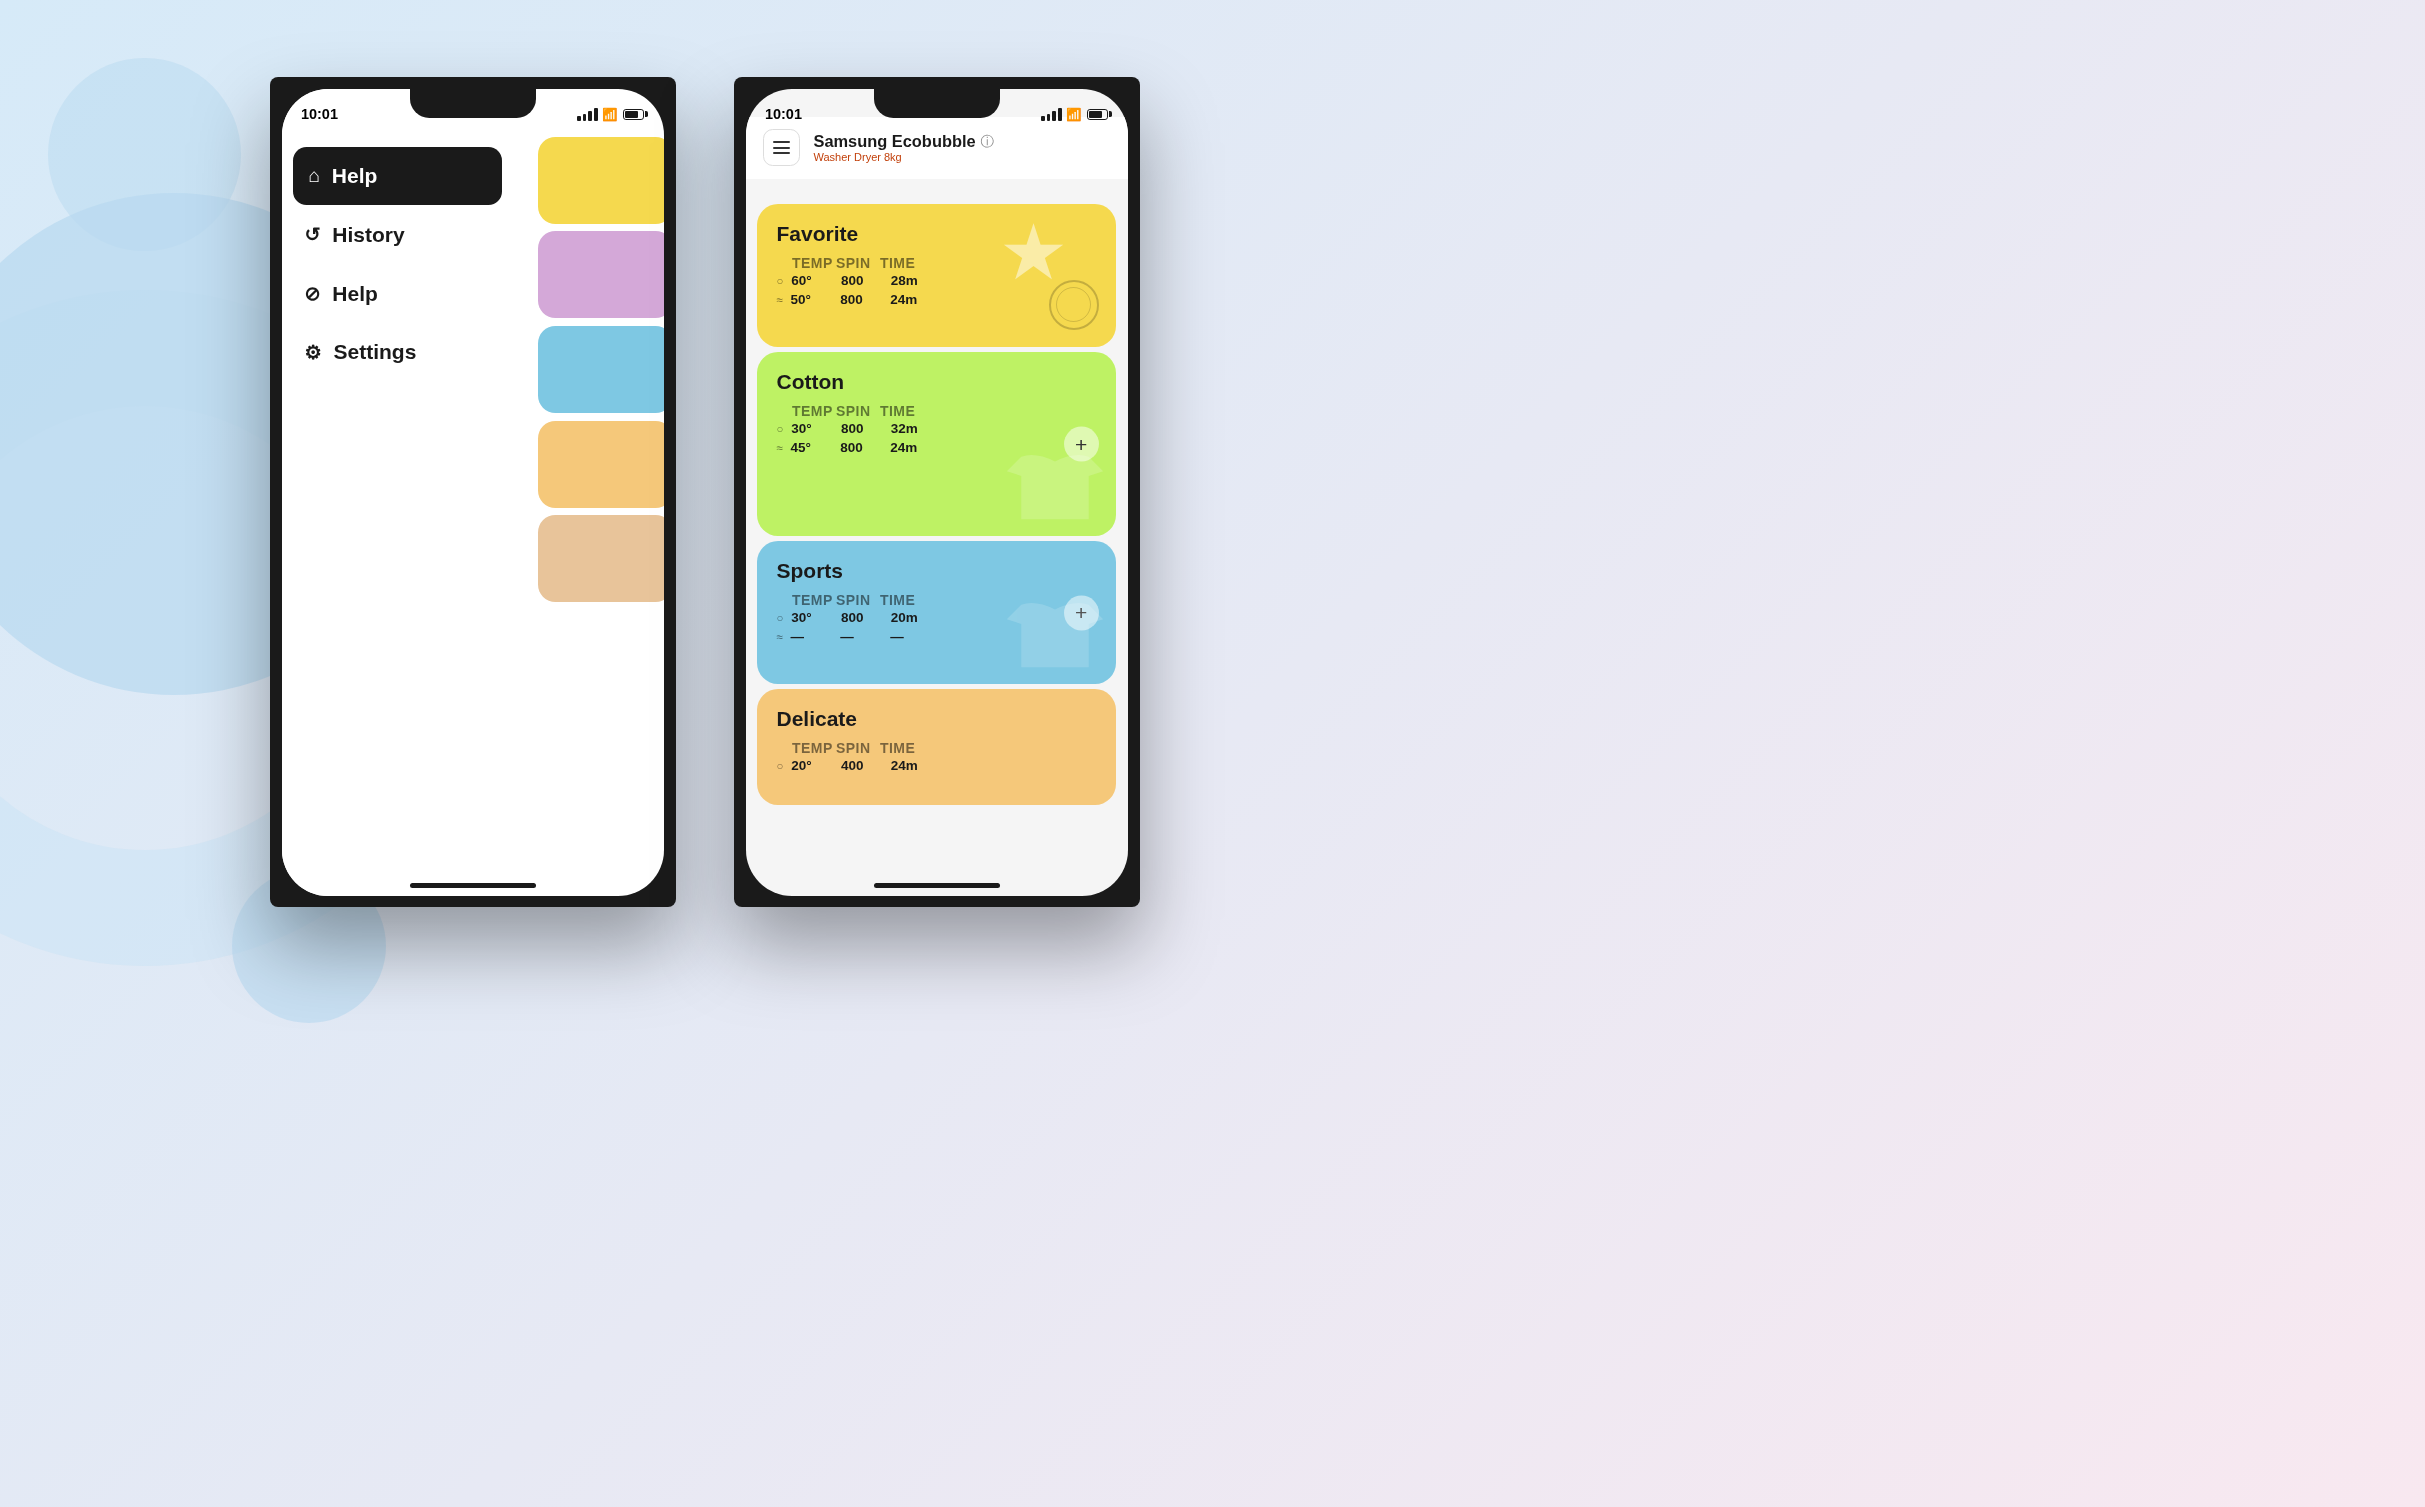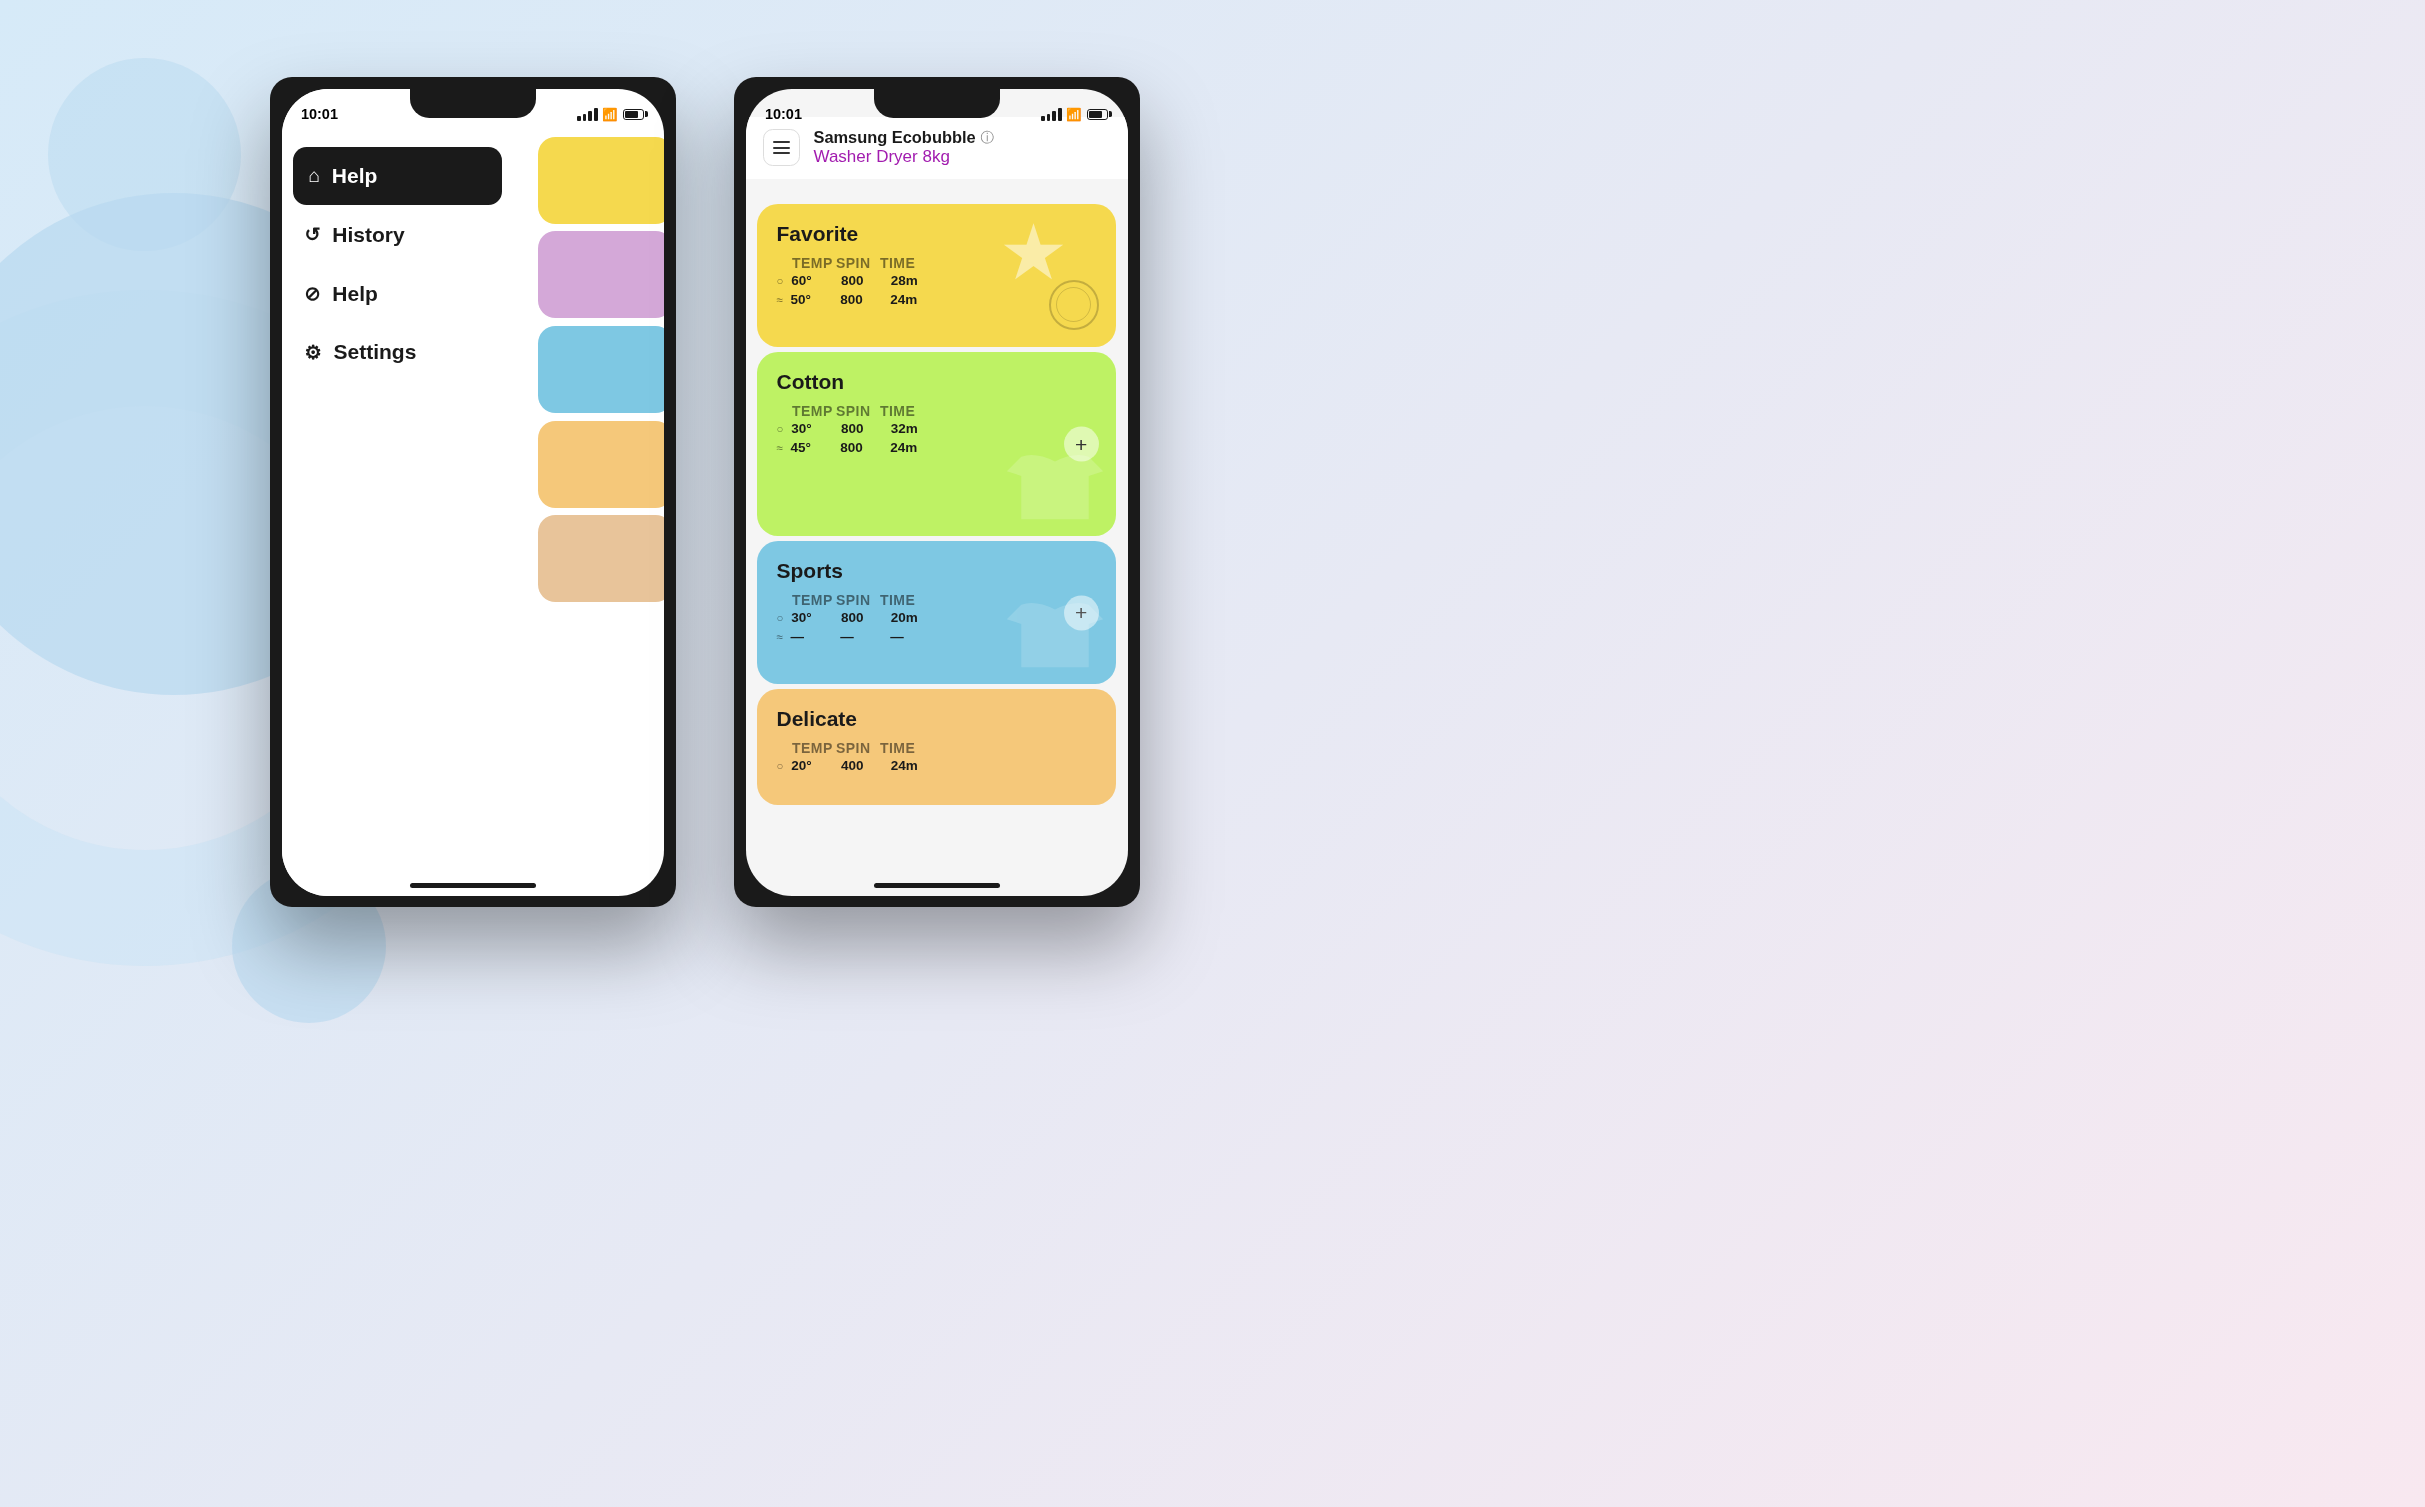--- a/index.html
+++ b/index.html
@@ -44,21 +44,21 @@
       background: transparent;
       border: 116px solid #c9e4f5;
       left: -193px; top: 290px;
       opacity: 0.5;
     }
 
     
     .phone {
       position: absolute;
       background: #1a1a1a;
-      border-radius: 22px;
+      border-radius: 8px;
       box-shadow: 0 39px 77px rgba(0,0,0,0.35);
     }
 
     
     .phone-1 {
       width: 406px;
       height: 830px;
       left: 270px;
       top: 77px;
     }
@@ -209,22 +209,22 @@
       flex: 1;
     }
 
     .app-title {
       font-size: 16.4px;
       font-weight: 700;
       color: #1a1a1a;
     }
 
     .app-subtitle {
-      font-size: 17px;
-      color: #a21caf;
+      font-size: 11px;
+      color: #c2410c;
     }
 
     
     .cards-container {
       position: absolute;
       top: 104px; left: 0; right: 0; bottom: 0;
       overflow: hidden;
       padding: 11.6px;
       display: flex;
       flex-direction: column;

